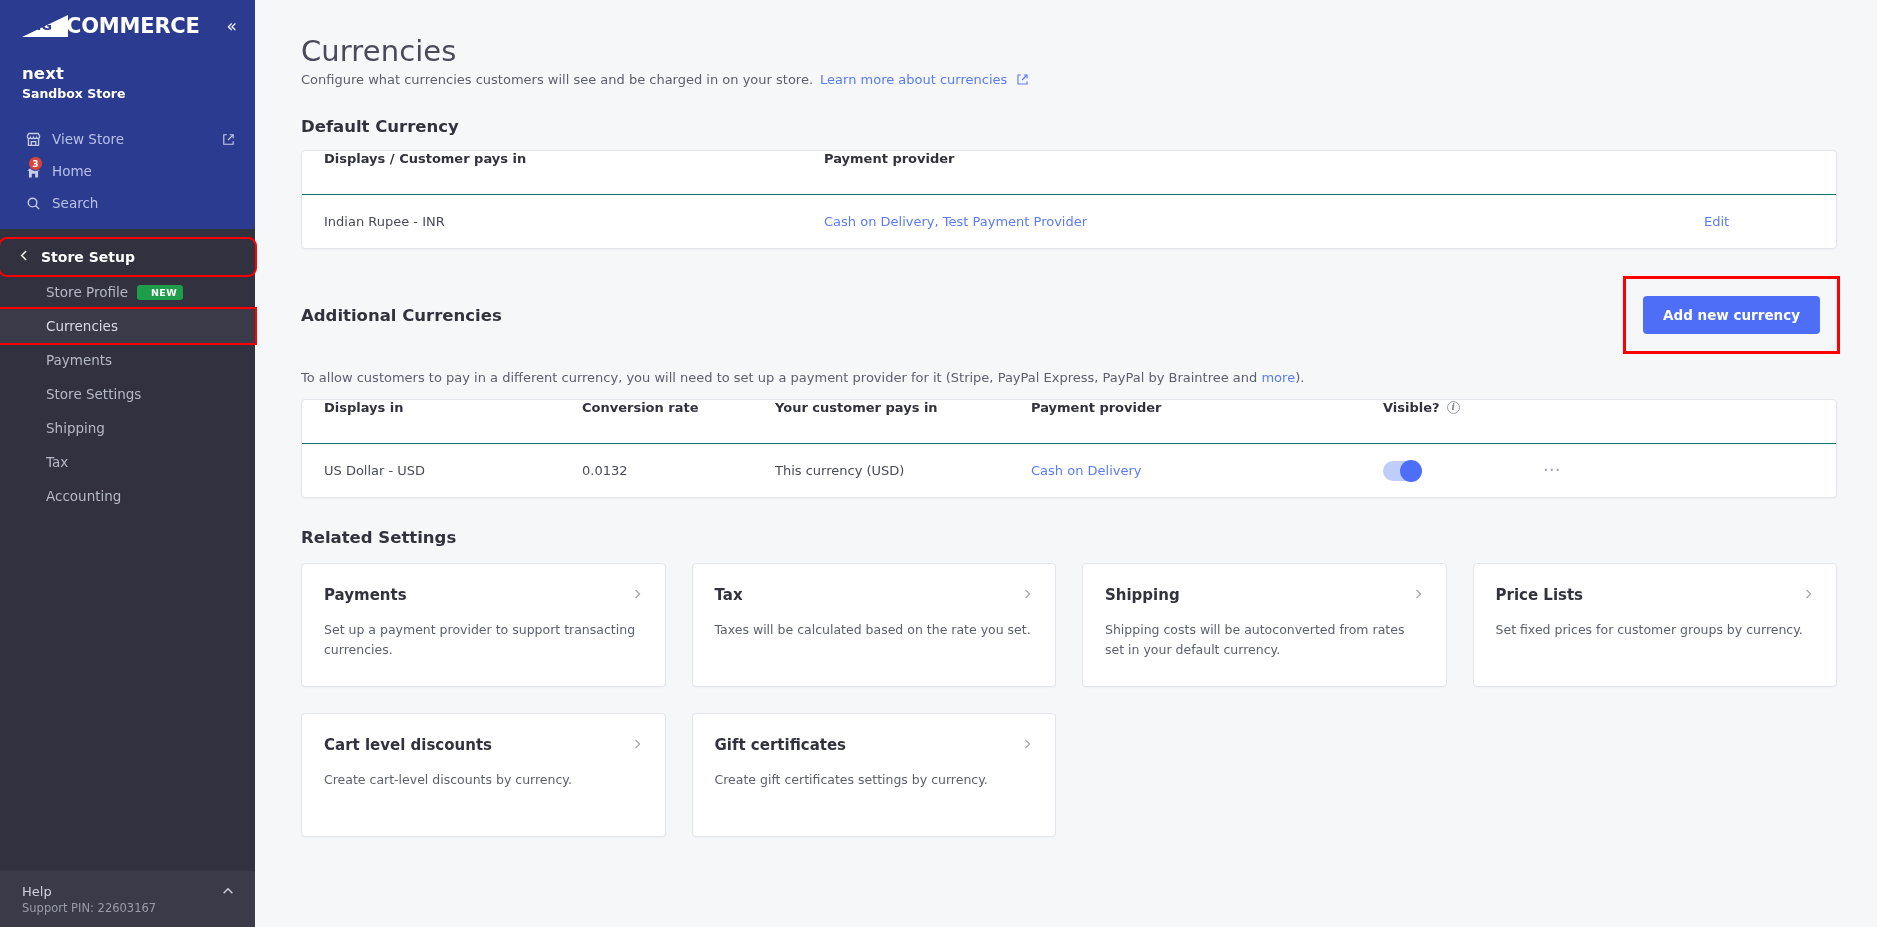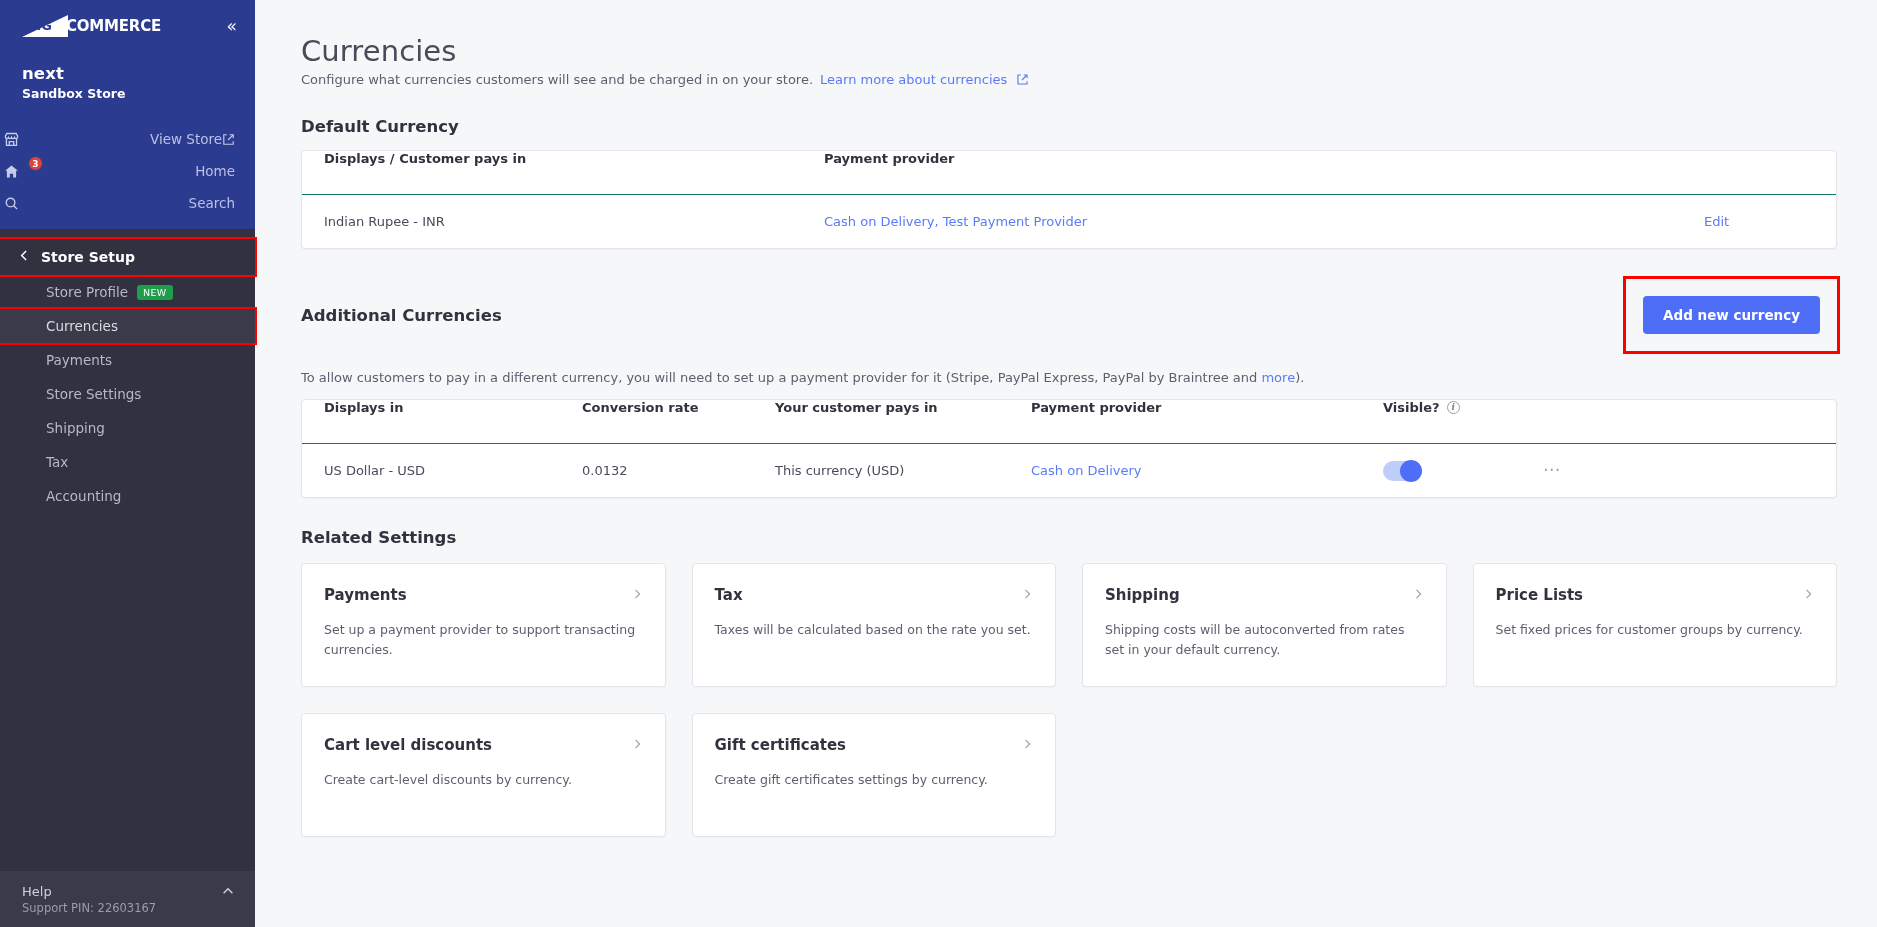--- a/index.html
+++ b/index.html
@@ -31,68 +31,69 @@
     width: 0; height: 0;
     border-left: 46px solid transparent;
     border-bottom: 22px solid #ffffff;
   }
   .logo-big {
     position: absolute; left: 5px; top: 5px;
     font-size: 13px; font-weight: 700; color: #2b3b8f;
     letter-spacing: -0.3px; line-height: 15px;
   }
   .logo-word {
-    font-size: 15px; font-weight: 700; color: #ffffff;
+    font-size: 21px; font-weight: 700; color: #ffffff;
     letter-spacing: -0.2px; margin-left: -2px;
   }
   .collapse-btn {
     color: #ffffff; font-size: 17px; line-height: 1;
     cursor: pointer; opacity: .95; letter-spacing: -2px;
   }
   .store-block { padding: 12px 22px 22px 22px; }
   .store-name { color: #ffffff; font-size: 16.5px; font-weight: 700; letter-spacing: .1px; }
   .store-sub { color: #ffffff; font-size: 12.5px; font-weight: 600; margin-top: 3px; }
   .sb-top-links { padding-bottom: 10px; }
   .sb-link {
     display: flex; align-items: center; height: 32px;
-    padding: 0 20px 0 4px; color: #b9c1e6; font-size: 13.5px;
-    cursor: pointer; position: relative; text-align: right;
+    padding: 0 20px 0 26px; color: #b9c1e6; font-size: 13.5px;
+    cursor: pointer; position: relative;
   }
   .sb-link .ico { width: 26px; display: flex; align-items: center; color: #c6cdec; }
   .sb-link .label { flex: 1; }
   .sb-link .ext { color: #c6cdec; display: flex; align-items: center; }
   .badge-count {
     position: absolute; left: 28px; top: 1px;
     background: #d9453c; color: #fff; font-size: 9px; font-weight: 700;
     width: 15px; height: 15px; border-radius: 50%;
     display: flex; align-items: center; justify-content: center;
     border: 1.5px solid #2b3b8f;
   }
 
   
   .sb-nav { flex: 1; padding-top: 10px; }
   .nav-section {
     position: relative;
     display: flex; align-items: center; gap: 10px;
     height: 36px; padding: 0 26px 0 18px;
     color: #ffffff; font-size: 14px; font-weight: 700;
     cursor: pointer;
+    border-radius: 7px;
   }
   .hl-box { outline: 2px solid #ff0000; outline-offset: 0px; }
   .nav-item {
     display: flex; align-items: center;
     height: 34px; padding: 0 22px 0 46px;
     color: #b6b9c7; font-size: 13.5px; cursor: pointer;
     position: relative;
   }
   .nav-item.active { background: #3b3a49; color: #d8dae4; }
   .new-badge {
     margin-left: 9px; background: #1e9e4a; color: #ffffff;
-    font-size: 9.5px; font-weight: 400; letter-spacing: .4px;
-    padding: 2px 6px 2px 6px; border-radius: 3px;
+    font-size: 9.5px; font-weight: 700; letter-spacing: .4px;
+    padding: 2px 6px 2px 14px; border-radius: 3px;
   }
 
   .sb-help {
     border-top: 1px solid #3d3c4b; background: #3b3a49;
     padding: 12px 20px 12px 22px;
     display: flex; align-items: flex-start; justify-content: space-between;
   }
   .help-title { color: #cfd2dd; font-size: 13px; }
   .help-pin { color: #9a9daa; font-size: 11.5px; margin-top: 2px; }
   .help-chev { color: #cfd2dd; font-size: 13px; line-height: 20px; }

